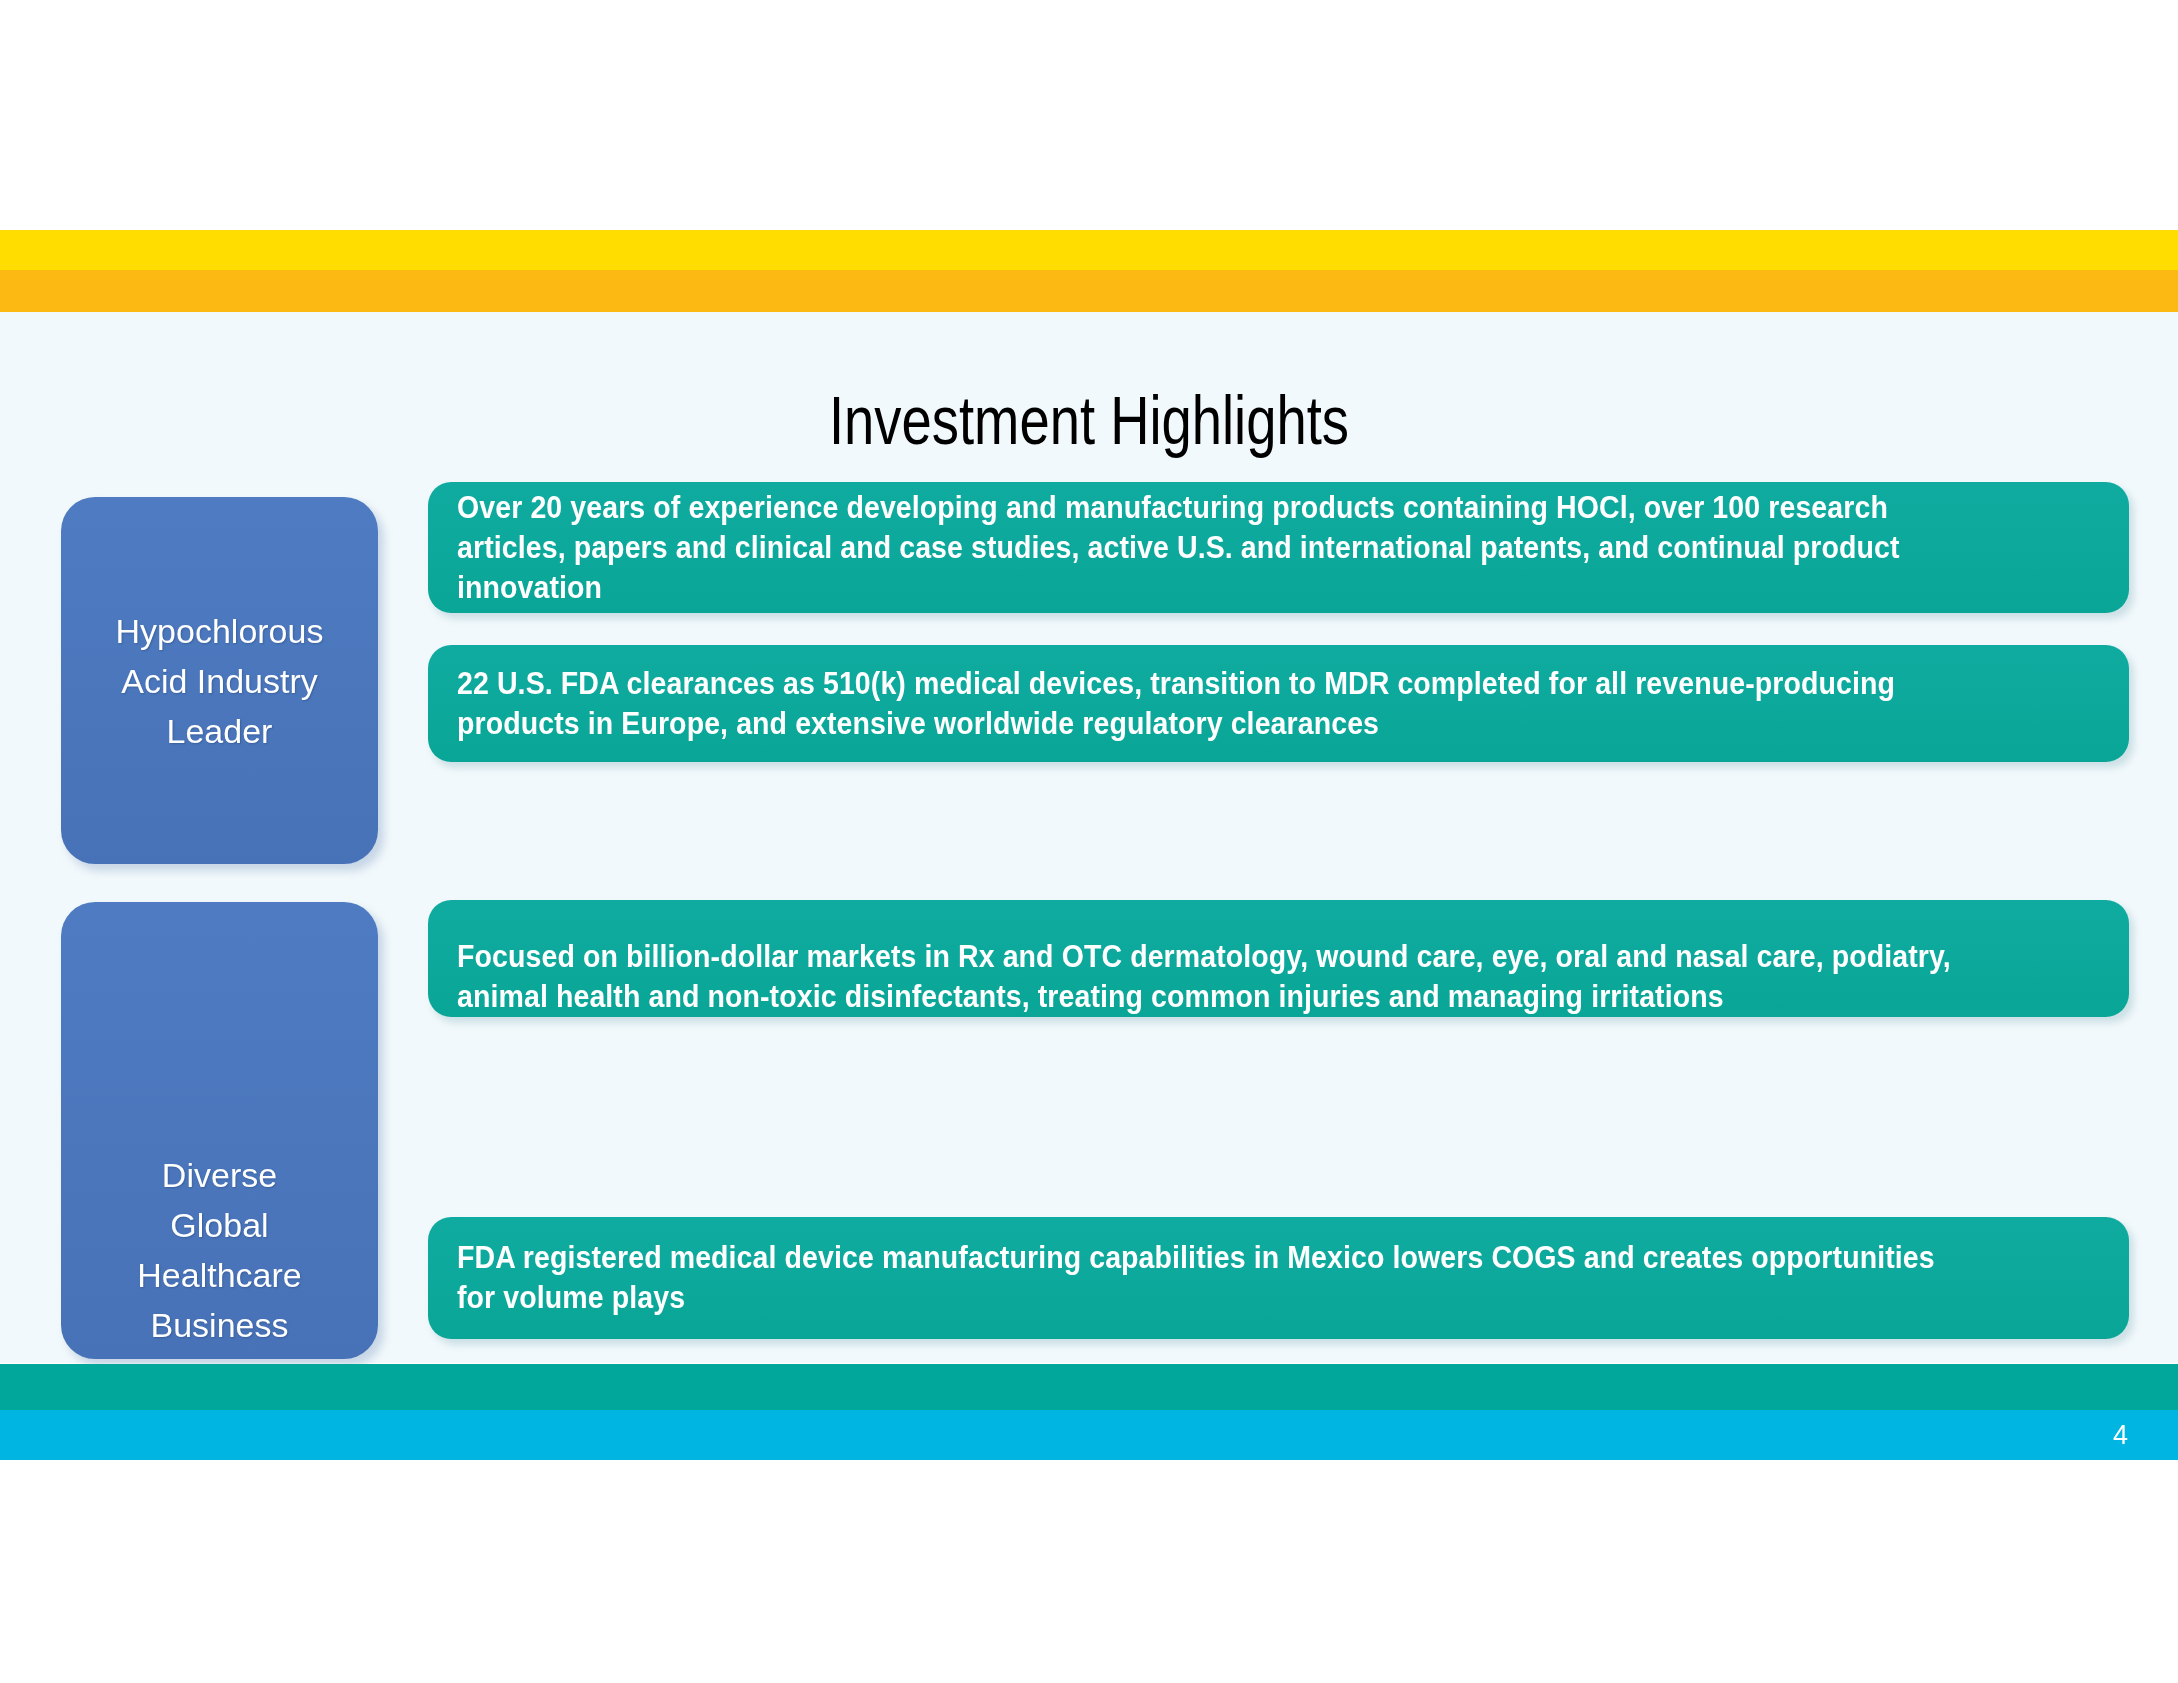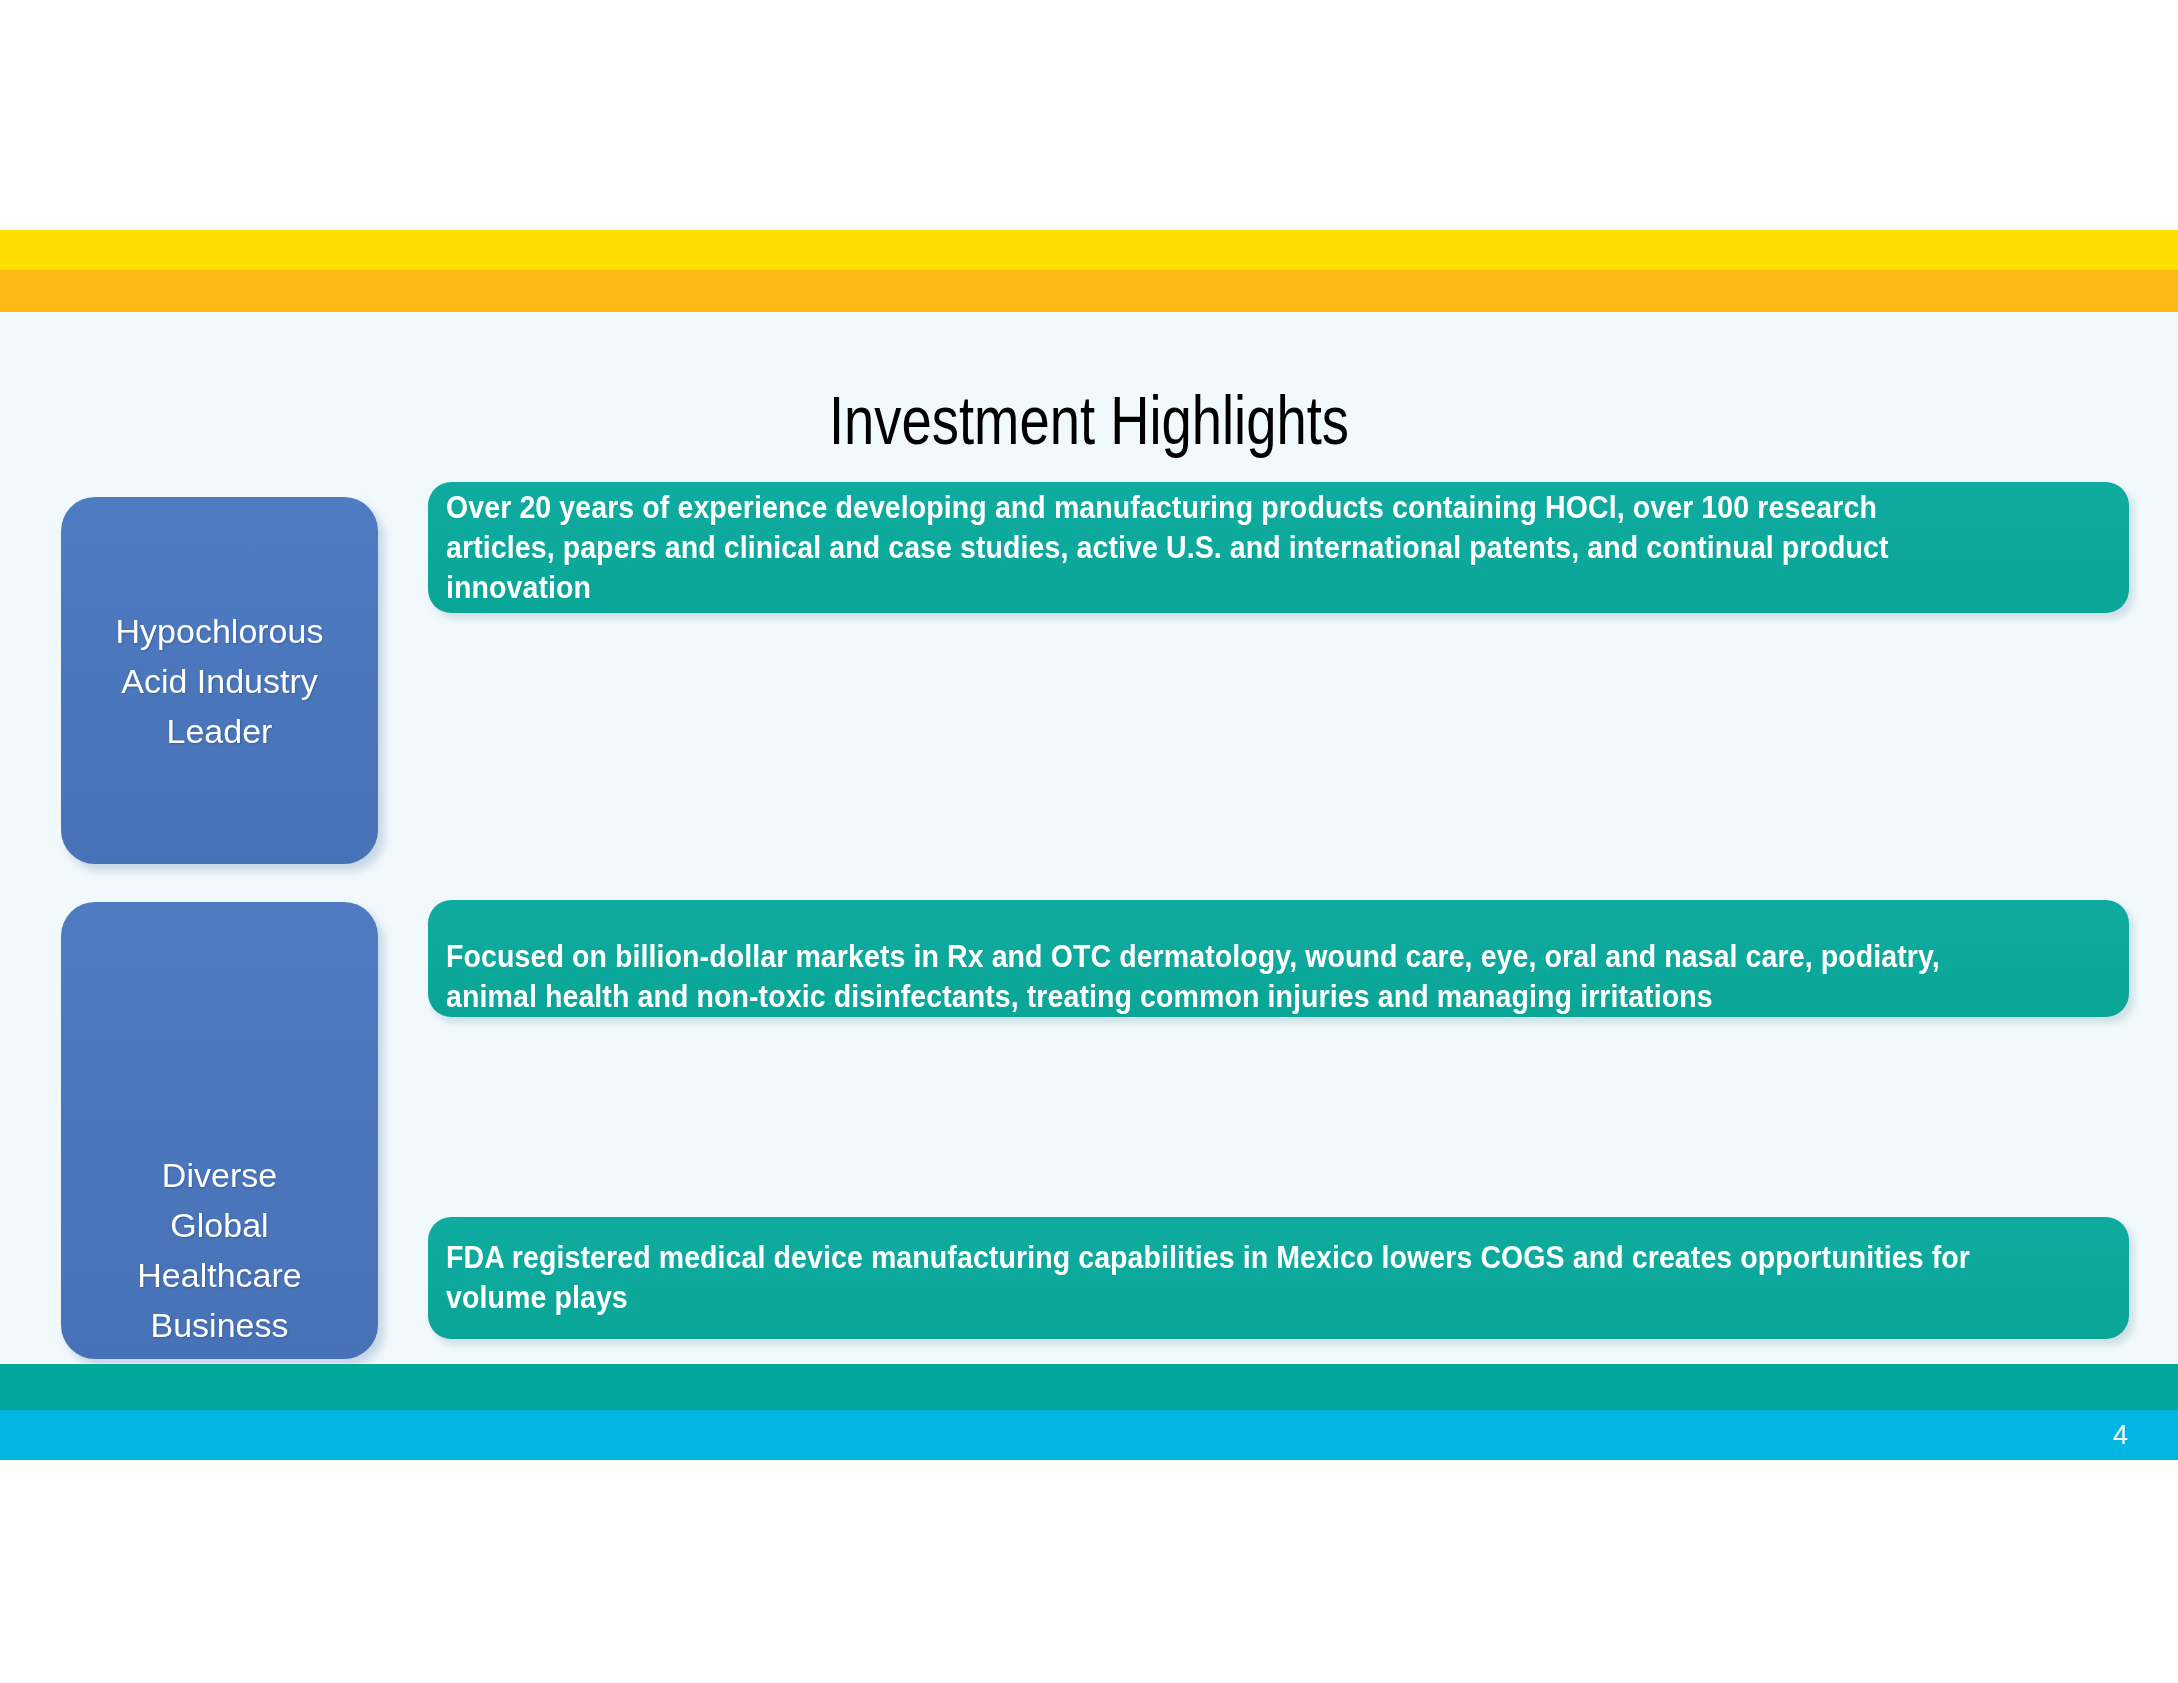--- a/index.html
+++ b/index.html
@@ -114,21 +114,21 @@
   
   .hl-box {
     position: absolute;
     left: 428px;
     width: 1701px;
     border-radius: 23.4px;
     background: #0EA99B;
     background-image: linear-gradient(180deg, #10ABA0 0%, #09A697 100%);
     box-shadow: 4.5px 5.4px 7.2px rgba(120,170,180,0.30);
     box-sizing: border-box;
-    padding: 0 18px;
+    padding: 0 29px;
     display: flex;
     align-items: center;
   }
   .hl-box .hl-text {
     font-family: "Liberation Sans Narrow", "Liberation Sans", sans-serif;
     font-size: 31px;
     font-weight: bold;
     color: #FFFFFF;
     line-height: 40px;
     letter-spacing: 0.1px;
@@ -176,20 +176,23 @@
     <div class="cat-label">Diverse
 Global
 Healthcare
 Business</div>
   </div>
 
   <div class="hl-box" id="hl-box-0">
     <div class="hl-text">Over 20 years of experience developing and manufacturing products containing HOCl, over 100 research articles, papers and clinical and case studies, active U.S. and international patents, and continual product innovation</div>
   </div>
 
+  <div class="hl-box" id="hl-box-1">
+    <div class="hl-text">22 U.S. FDA clearances as 510(k) medical devices, transition to MDR completed for all revenue-producing products in Europe, and extensive worldwide regulatory clearances</div>
+  </div>
 
 
   <div class="hl-box" id="hl-box-3">
     <div class="hl-text">Focused on billion-dollar markets in Rx and OTC dermatology, wound care, eye, oral and nasal care, podiatry, animal health and non-toxic disinfectants, treating common injuries and managing irritations</div>
   </div>
 
 
   <div class="hl-box" id="hl-box-5">
     <div class="hl-text">FDA registered medical device manufacturing capabilities in Mexico lowers COGS and creates opportunities for volume plays</div>
   </div>

